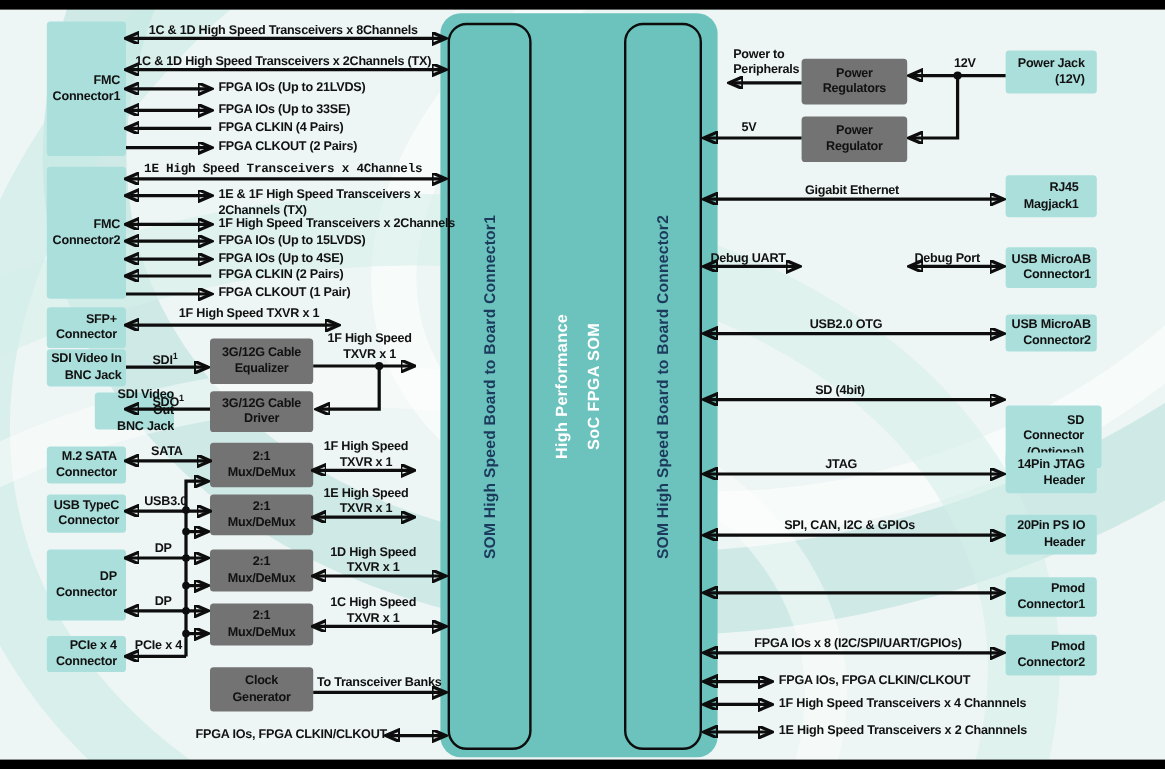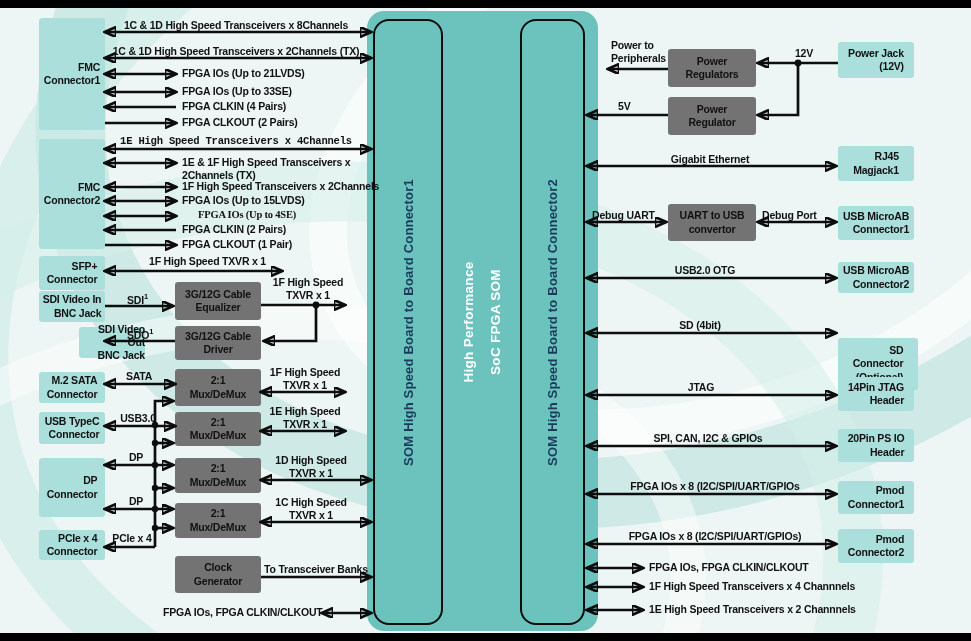--- a/index.html
+++ b/index.html
@@ -92,22 +92,20 @@
 Mux/DeMux</div>
   <div class="bx gr" style="left:175px;top:503px;width:86px;height:35px;">2:1
 Mux/DeMux</div>
   <div class="bx gr" style="left:175px;top:556px;width:86px;height:37px;">Clock
 Generator</div>
 
   <div class="bx gr" style="left:668px;top:49px;width:88px;height:38px;">Power
 Regulators</div>
   <div class="bx gr" style="left:668px;top:97px;width:88px;height:38px;">Power
 Regulator</div>
-  <div class="bx gr" style="left:668px;top:204px;width:88px;height:37px;">UART to USB
-convertor</div>
   <div class="bx cy" style="left:838px;top:42px;width:76px;height:36px;">Power Jack
 (12V)</div>
   <div class="bx cy" style="left:838px;top:146px;width:76px;height:35px;">RJ45
 Magjack1</div>
   <div class="bx cy" style="left:838px;top:206px;width:76px;height:34px;">USB MicroAB
 Connector1</div>
   <div class="bx cy" style="left:838px;top:262px;width:76px;height:31px;">USB MicroAB
 Connector2</div>
   <div class="bx cy" style="left:838px;top:309px;width:80px;height:52px;margin-top:29px;">SD
 Connector
@@ -200,21 +198,21 @@
   <div class="lbl ctr" style="left:110px;top:45px;width:252px;">1C &amp; 1D High Speed Transceivers x 2Channels (TX)</div>
   <div class="lbl" style="left:182px;top:67px;">FPGA IOs (Up to 21LVDS)</div>
   <div class="lbl" style="left:182px;top:85px;">FPGA IOs (Up to 33SE)</div>
   <div class="lbl" style="left:182px;top:100px;">FPGA CLKIN (4 Pairs)</div>
   <div class="lbl" style="left:182px;top:116px;">FPGA CLKOUT (2 Pairs)</div>
   <div class="lbl ctr" style="left:110px;top:135px;width:252px;font-family:Liberation Mono, monospace;">1E High Speed Transceivers x 4Channels</div>
   <div class="lbl" style="left:182px;top:156px;">1E &amp; 1F High Speed Transceivers x
 2Channels (TX)</div>
   <div class="lbl" style="left:182px;top:180px;">1F High Speed Transceivers x 2Channels</div>
   <div class="lbl" style="left:182px;top:194px;">FPGA IOs (Up to 15LVDS)</div>
-  <div class="lbl" style="left:198px;top:209px;font-family:Liberation Serif, serif;">FPGA IOs (Up to 4SE)</div>
+  <div class="lbl" style="left:182px;top:209px;">FPGA IOs (Up to 4SE)</div>
   <div class="lbl" style="left:182px;top:223px;">FPGA CLKIN (2 Pairs)</div>
   <div class="lbl" style="left:182px;top:238px;">FPGA CLKOUT (1 Pair)</div>
   <div class="lbl ctr" style="left:110px;top:255px;width:195px;">1F High Speed TXVR x 1</div>
   <div class="lbl" style="left:127px;top:292px;"><span>SDI</span><sup>1</sup></div>
   <div class="lbl" style="left:127px;top:327px;text-decoration:underline;"><span>SDO</span><sup>1</sup></div>
   <div class="lbl ctr" style="left:258px;top:276px;width:100px;">1F High Speed
 TXVR x 1</div>
   <div class="lbl ctr" style="left:108px;top:370px;width:62px;">SATA</div>
   <div class="lbl ctr" style="left:106px;top:412px;width:64px;">USB3.0</div>
   <div class="lbl ctr" style="left:110px;top:451px;width:52px;">DP</div>
@@ -235,19 +233,18 @@
 Peripherals</div>
   <div class="lbl ctr" style="left:783px;top:47px;width:30px;text-align:right;">12V</div>
   <div class="lbl" style="left:618px;top:100px;">5V</div>
   <div class="lbl ctr" style="left:590px;top:153px;width:240px;">Gigabit Ethernet</div>
   <div class="lbl" style="left:592px;top:209px;">Debug UART</div>
   <div class="lbl" style="left:762px;top:209px;">Debug Port</div>
   <div class="lbl ctr" style="left:590px;top:264px;width:230px;">USB2.0 OTG</div>
   <div class="lbl ctr" style="left:590px;top:319px;width:220px;">SD (4bit)</div>
   <div class="lbl ctr" style="left:590px;top:381px;width:222px;">JTAG</div>
   <div class="lbl ctr" style="left:590px;top:432px;width:236px;">SPI, CAN, I2C &amp; GPIOs</div>
-  <div class="lbl ctr" style="left:590px;top:480px;width:250px;">FPGA IOs x 8 (I2C/SPI/UART/GPIOs</div>
   <div class="lbl ctr" style="left:590px;top:530px;width:250px;">FPGA IOs x 8 (I2C/SPI/UART/GPIOs)</div>
   <div class="lbl" style="left:649px;top:561px;">FPGA IOs, FPGA CLKIN/CLKOUT</div>
   <div class="lbl" style="left:649px;top:580px;">1F High Speed Transceivers x 4 Channnels</div>
   <div class="lbl" style="left:649px;top:603px;">1E High Speed Transceivers x 2 Channnels</div>
 
 </div>
 
 </body></html>

